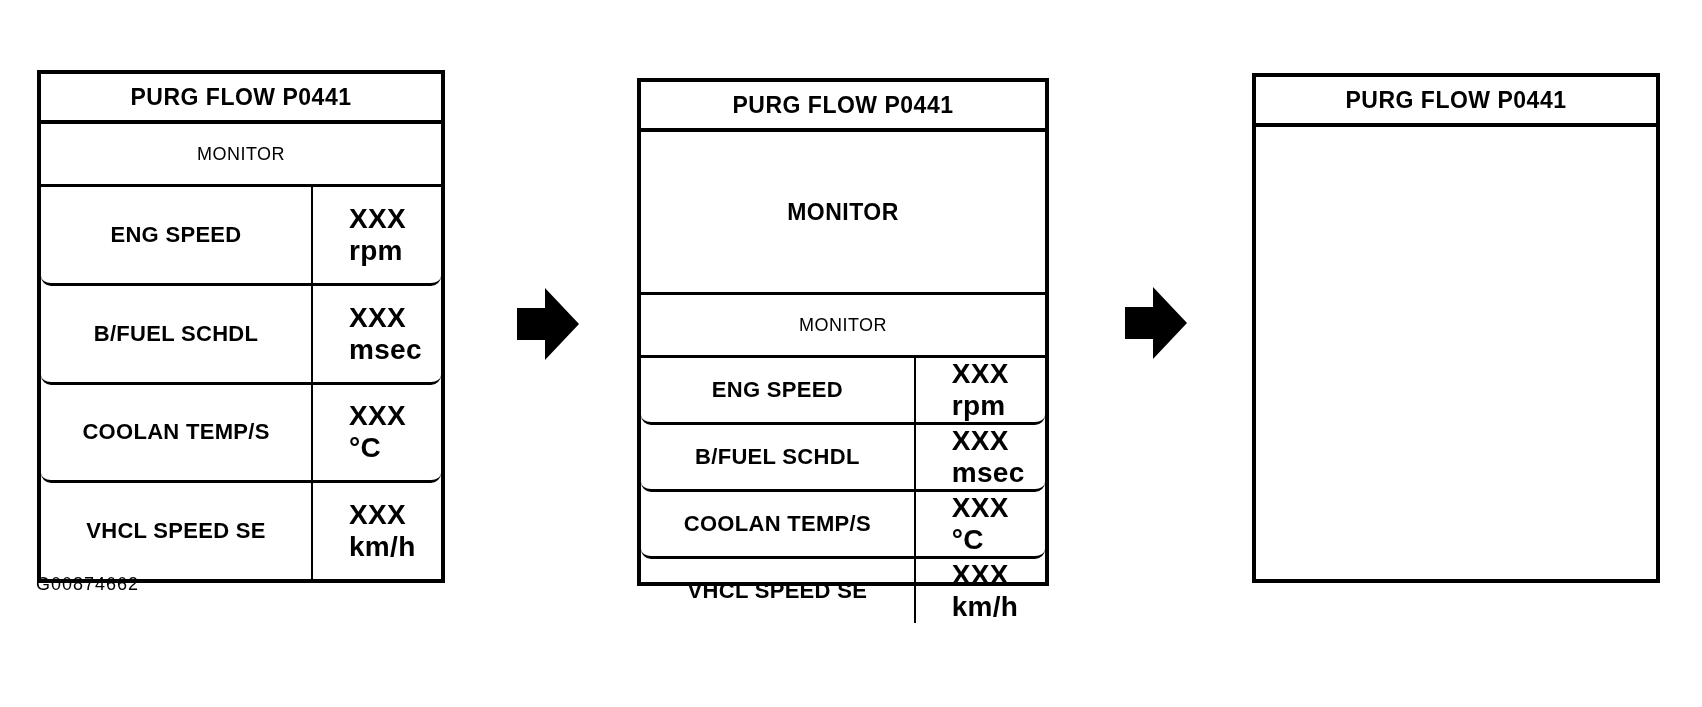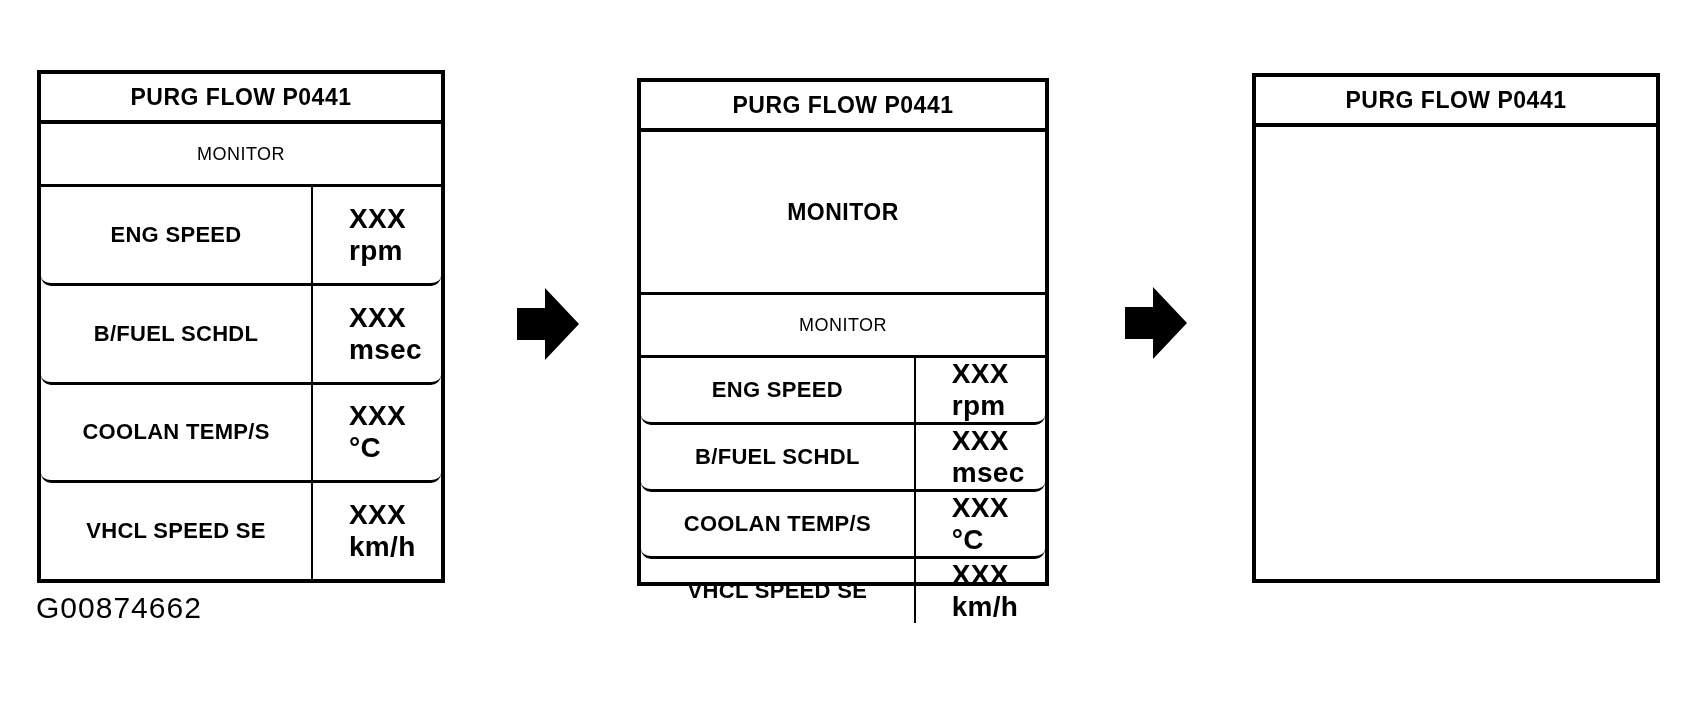--- a/index.html
+++ b/index.html
@@ -103,22 +103,22 @@
   .flow-arrow {
     position: absolute;
     width: 62px;
     height: 72px;
   }
   #arrow-1 { left: 517px; top: 288px; }
   #arrow-2 { left: 1125px; top: 287px; }
   .figure-id {
     position: absolute;
     left: 36px;
-    top: 591px;
-    font-size: 30px;
+    top: 574px;
+    font-size: 18px;
     font-weight: normal;
     letter-spacing: 1px;
     color: #000000;
     text-align: right;
   }
 </style>
 </head>
 <body>
 
 <div id="canvas">

